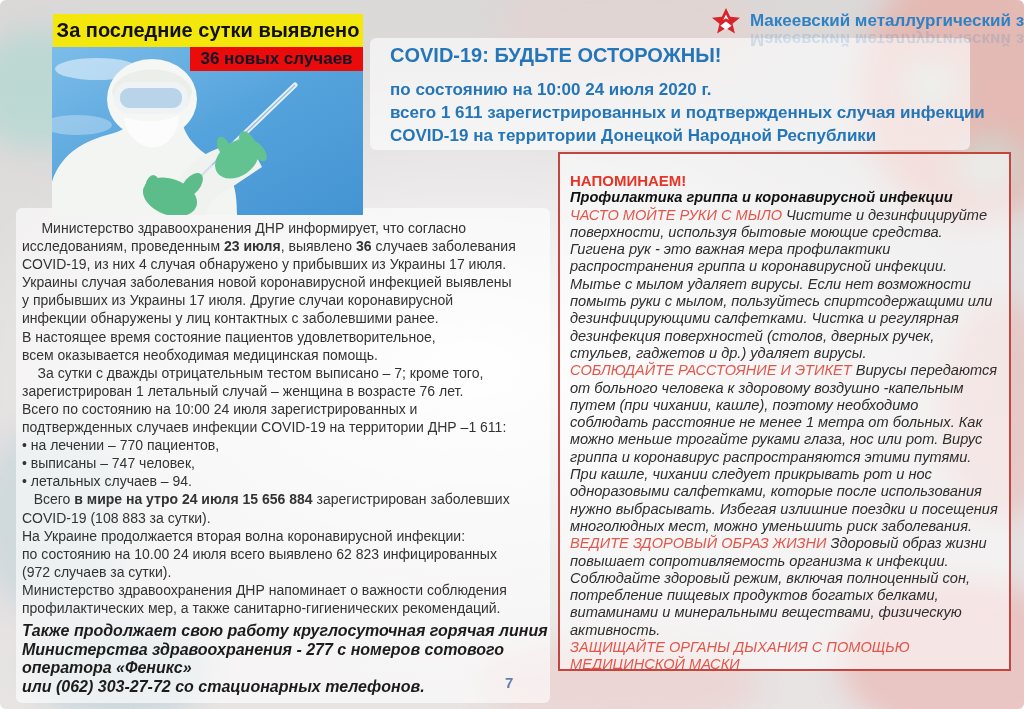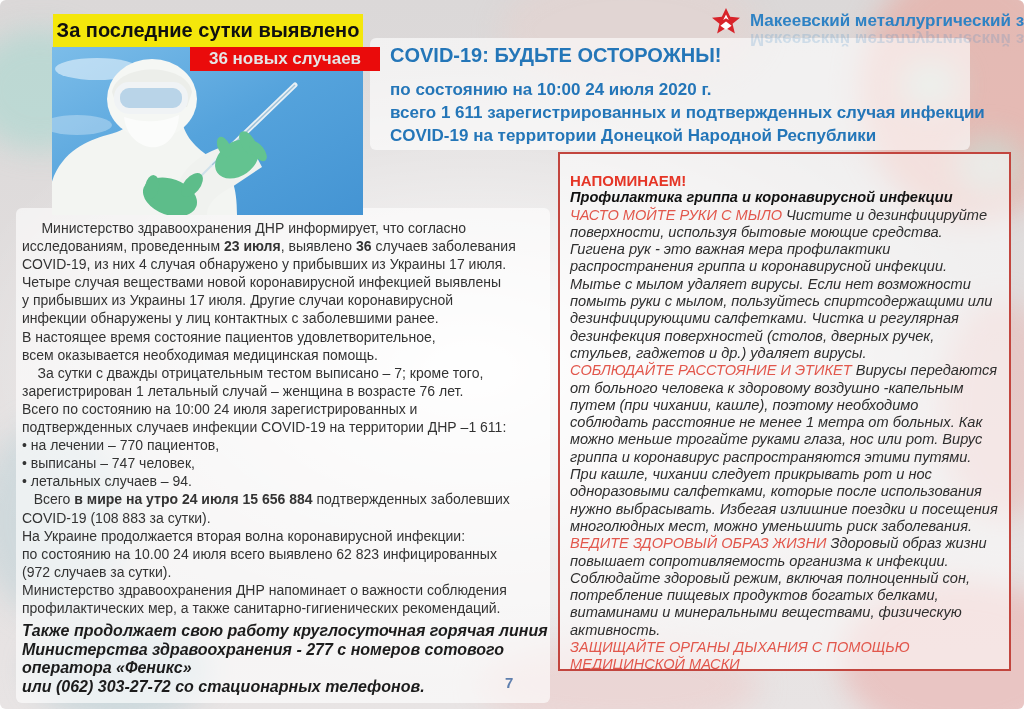--- a/index.html
+++ b/index.html
@@ -5,22 +5,22 @@
   html,body{margin:0;padding:0;background:#fff;font-family:"Liberation Sans",sans-serif;}
   .page{position:relative;width:1024px;height:709px;overflow:hidden;border-radius:6px;
         background:
           radial-gradient(ellipse 72% 62% at 46% 52%, rgba(255,255,255,.95), rgba(255,255,255,0) 72%),
           linear-gradient(#dbd8d8,#e8e4e4);}
   .blob{position:absolute;border-radius:50%;filter:blur(14px);z-index:1;}
   .panel{position:absolute;background:rgba(255,255,255,.62);border-radius:6px;z-index:2;}
   
   .banner-yellow{position:absolute;left:53px;top:14px;width:310px;height:33px;background:#f4e70b;
     display:flex;align-items:center;justify-content:center;font-weight:bold;font-size:20px;color:#101010;z-index:5;}
-  .banner-red{position:absolute;left:190px;top:47px;width:190px;height:24px;background:#ea0b0b;
-    display:flex;align-items:center;justify-content:center;font-weight:bold;font-size:17px;color:#e5e5e5;z-index:6;}
+  .banner-red{position:absolute;left:190px;top:47px;width:173px;height:24px;background:#ea0b0b;
+    display:flex;align-items:center;justify-content:center;font-weight:bold;font-size:17px;color:#0f172a;z-index:6;}
   .photo{position:absolute;left:52px;top:47px;width:311px;height:168px;z-index:4;overflow:hidden;}
   
   .brand{position:absolute;left:710px;top:7px;display:flex;align-items:center;gap:8px;z-index:5;}
   .brand-name{font-weight:bold;font-size:17px;color:#2e82c4;white-space:nowrap;}
   .brand-reflect{position:absolute;left:750px;top:29px;font-weight:bold;font-size:17px;color:#2e82c4;
     white-space:nowrap;transform:scaleY(-1);opacity:.18;z-index:4;}
   
   .title-block{position:absolute;left:390px;top:44px;width:590px;z-index:5;color:#2476b8;}
   .title-main{font-size:20px;font-weight:bold;white-space:nowrap;margin-bottom:11px;}
   .title-sub{font-size:17px;font-weight:bold;line-height:23px;white-space:nowrap;}
@@ -119,33 +119,33 @@
     <div class="title-main">COVID-19: БУДЬТЕ ОСТОРОЖНЫ!</div>
     <div class="title-sub">по состоянию на 10:00 24 июля 2020 г.</div>
     <div class="title-sub">всего 1 611 зарегистрированных и подтвержденных случая инфекции</div>
     <div class="title-sub">COVID-19 на территории Донецкой Народной Республики</div>
   </div>
 
   <div class="main-col">
       <div><span>     Министерство здравоохранения ДНР информирует, что согласно</span></div>
       <div><span>исследованиям, проведенным </span><span class="b">23 июля</span><span>, выявлено </span><span class="b">36</span><span> случаев заболевания</span></div>
       <div><span>COVID-19, из них 4 случая обнаружено у прибывших из Украины 17 июля.</span></div>
-      <div><span>Четыре случая веществами новой коронавирусной инфекцией выявлены</span></div>
+      <div><span>Украины случая заболевания новой коронавирусной инфекцией выявлены</span></div>
       <div><span>у прибывших из Украины 17 июля. Другие случаи коронавирусной</span></div>
       <div><span>инфекции обнаружены у лиц контактных с заболевшими ранее.</span></div>
       <div><span>В настоящее время состояние пациентов удовлетворительное,</span></div>
       <div><span>всем оказывается необходимая медицинская помощь.</span></div>
       <div><span>    За сутки с дважды отрицательным тестом выписано – 7; кроме того,</span></div>
       <div><span>зарегистрирован 1 летальный случай – женщина в возрасте 76 лет.</span></div>
       <div><span>Всего по состоянию на 10:00 24 июля зарегистрированных и</span></div>
       <div><span>подтвержденных случаев инфекции COVID-19 на территории ДНР –1 611:</span></div>
       <div><span>• на лечении – 770 пациентов,</span></div>
       <div><span>• выписаны – 747 человек,</span></div>
       <div><span>• летальных случаев – 94.</span></div>
-      <div><span>   Всего </span><span class="b">в мире на утро 24 июля 15 656 884</span><span> подтвержденных заболевших</span></div>
+      <div><span>   Всего </span><span class="b">в мире на утро 24 июля 15 656 884</span><span> зарегистрирован заболевших</span></div>
       <div><span>COVID-19 (108 883 за сутки).</span></div>
       <div><span>На Украине продолжается вторая волна коронавирусной инфекции:</span></div>
       <div><span>по состоянию на 10.00 24 июля всего выявлено 62 823 инфицированных</span></div>
       <div><span>(972 случаев за сутки).</span></div>
       <div><span>Министерство здравоохранения ДНР напоминает о важности соблюдения</span></div>
       <div><span>профилактических мер, а также санитарно-гигиенических рекомендаций.</span></div>
     </div>
 
   <div class="hotline">
       <div>Также продолжает свою работу круглосуточная горячая линия</div>

